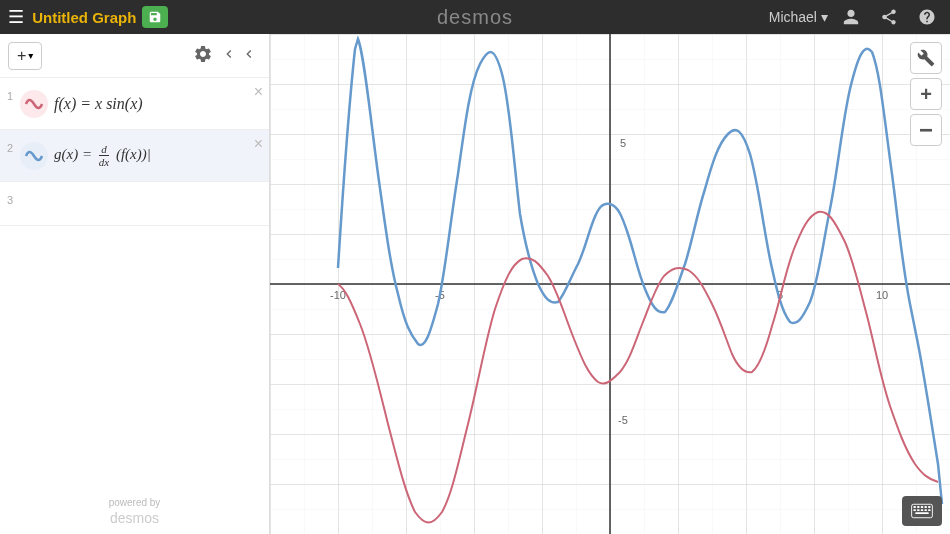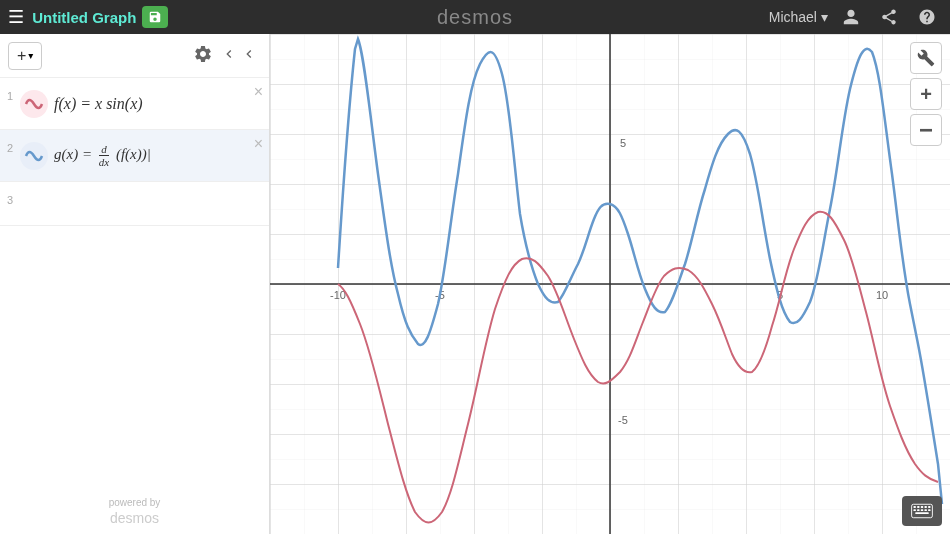--- a/index.html
+++ b/index.html
@@ -5,21 +5,21 @@
     * { box-sizing: border-box; margin: 0; padding: 0; }
     body { font-family: Arial, sans-serif; background: #fff; width: 950px; height: 534px; overflow: hidden; }
 
     
     #header {
       display: flex; align-items: center;
       height: 34px; background: #2d2d2d; color: #fff;
       padding: 0 8px; position: relative; z-index: 10;
     }
     #header .menu-icon { font-size: 18px; cursor: pointer; margin-right: 8px; }
-    #header .title { font-size: 15px; font-weight: bold; color: #5eead4; margin-right: 6px; text-align: right; }
+    #header .title { font-size: 15px; font-weight: bold; color: #eab308; margin-right: 6px; text-align: right; }
     #header .save-btn {
       background: #4caf50; border: none; border-radius: 4px;
       width: 26px; height: 22px; cursor: pointer; display: flex; align-items: center; justify-content: center;
     }
     #header .save-btn svg { fill: #fff; width: 14px; height: 14px; }
     #header .center-logo {
       position: absolute; left: 50%; transform: translateX(-50%);
       font-size: 20px; color: #888; letter-spacing: 1px;
     }
     #header .right-section { margin-left: auto; display: flex; align-items: center; gap: 8px; }

